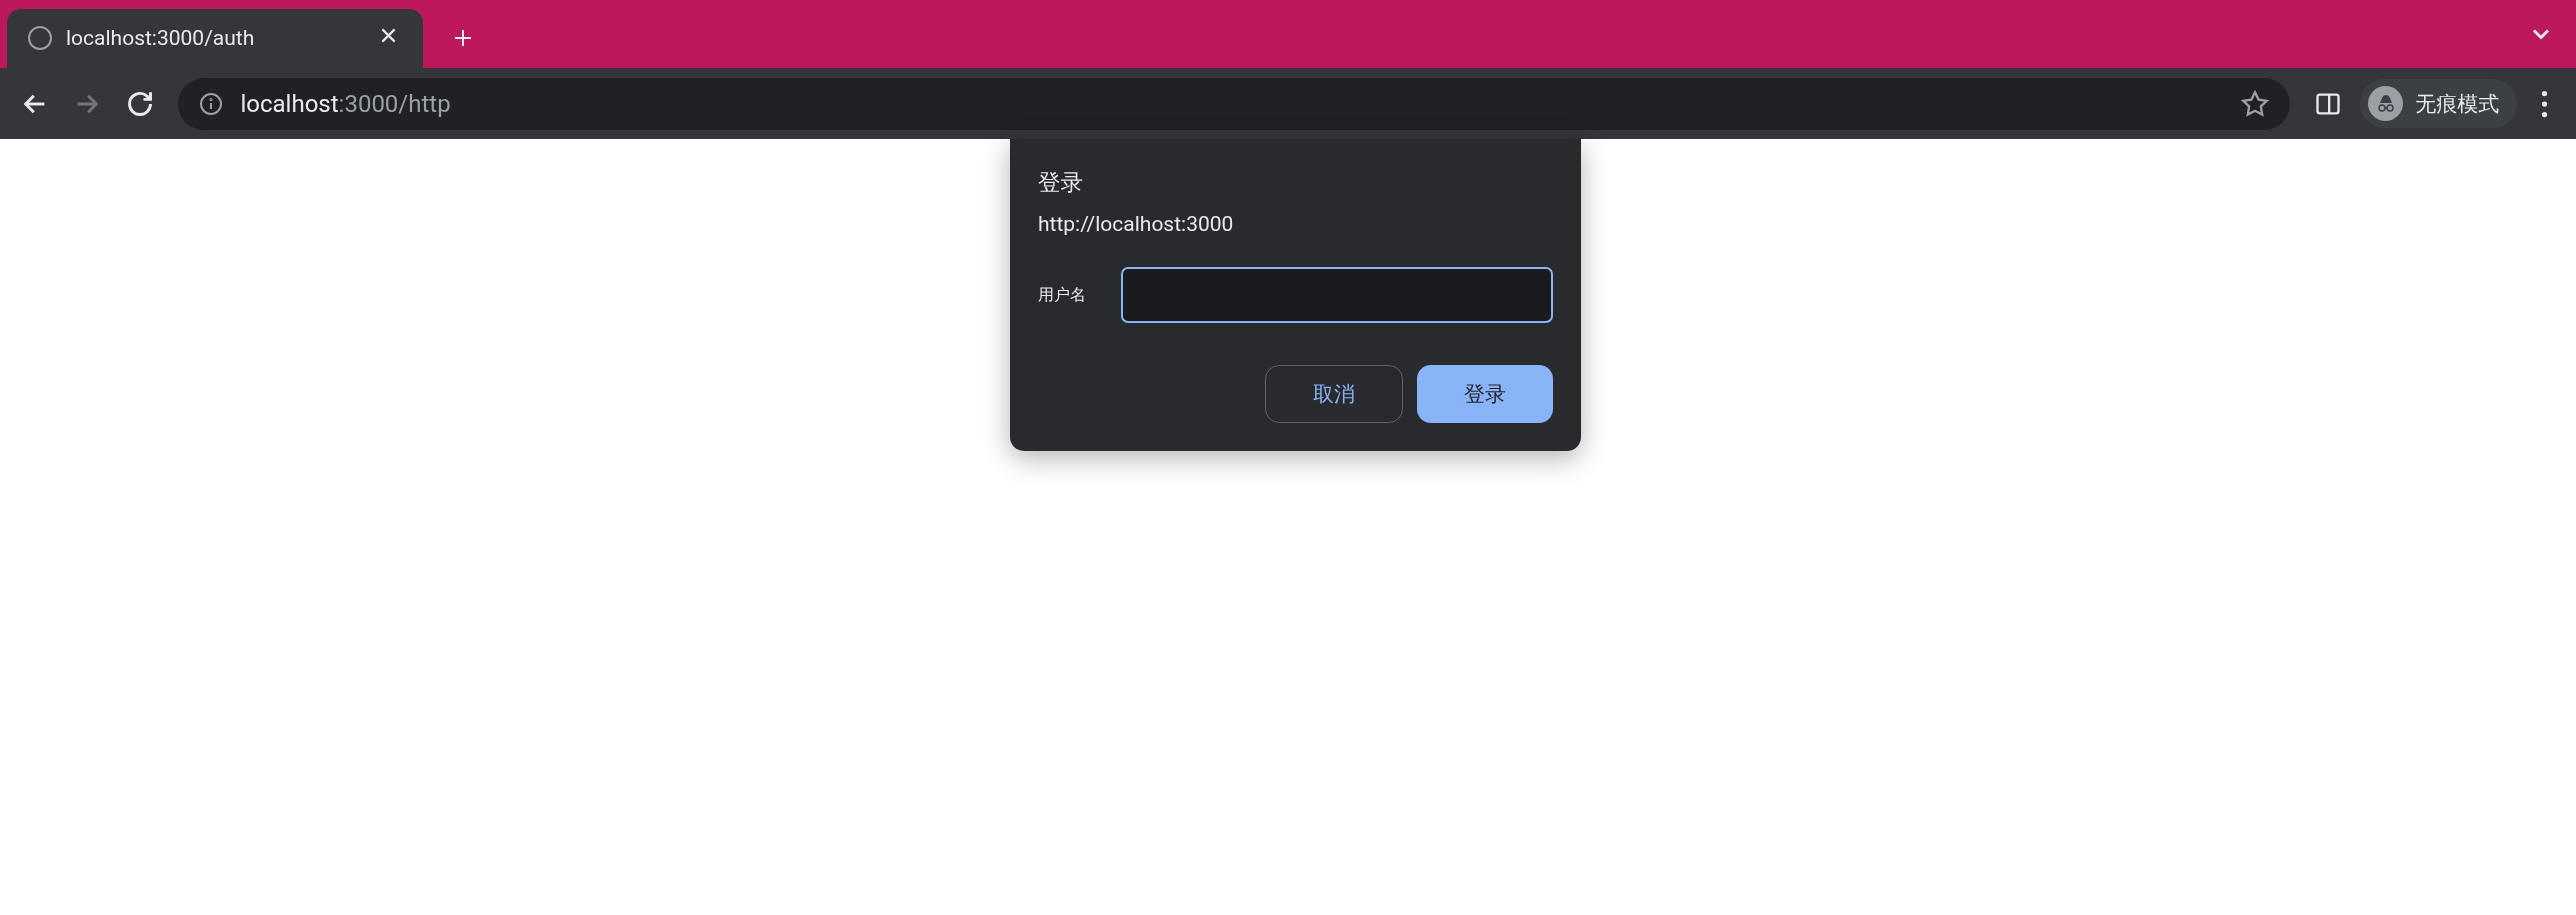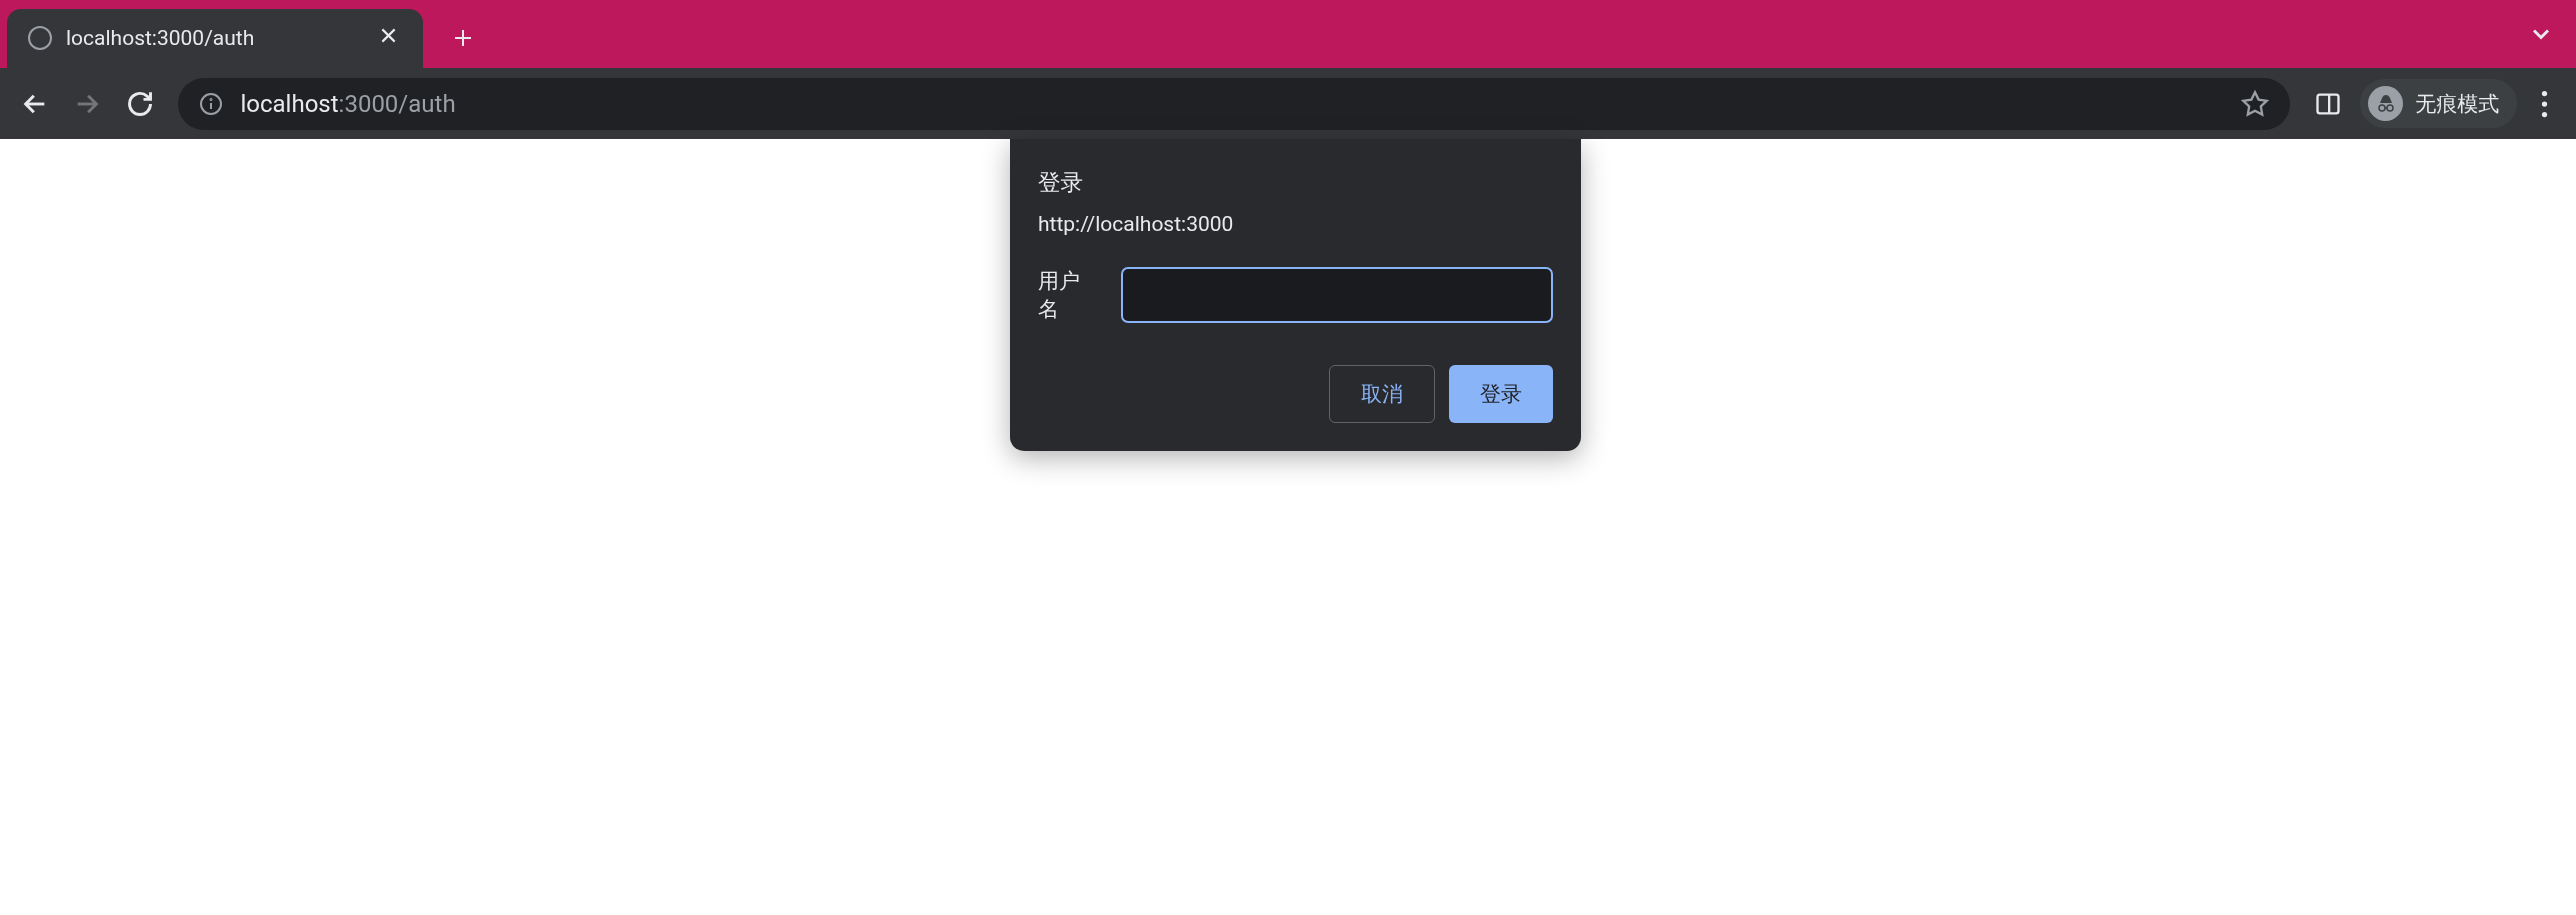--- a/index.html
+++ b/index.html
@@ -229,21 +229,21 @@
     
     .form-row {
       display: flex;
       align-items: center;
       margin-bottom: 21px;
       gap: 21px;
     }
     
     .form-label {
       color: #e8eaed;
-      font-size: 21px;
+      font-size: 16px;
       width: 62px;
       flex-shrink: 0;
     }
     
     .form-input {
       flex: 1;
       background: #202124;
       border: 0.9px solid #5f6368;
       border-radius: 7px;
       height: 56px;
@@ -259,22 +259,22 @@
     }
     
     .dialog-buttons {
       display: flex;
       justify-content: flex-end;
       gap: 14px;
       margin-top: 42px;
     }
     
     .dialog-btn {
-      padding: 14px 31px;
-      border-radius: 6px;
+      padding: 14px 47px;
+      border-radius: 14px;
       font-size: 21px;
       cursor: pointer;
       border: none;
     }
     
     .btn-cancel {
       background: transparent;
       border: 0.9px solid #5f6368;
       color: #8ab4f8;
     }
@@ -336,21 +336,21 @@
 
     <div class="address-bar">
       <span class="info-icon">
         <svg width="24" height="24" viewBox="0 0 24 24" fill="none" stroke="currentColor" stroke-width="2">
           <circle cx="12" cy="12" r="10"></circle>
           <line x1="12" y1="11" x2="12" y2="17"></line>
           <circle cx="12" cy="7.5" r="0.5" fill="currentColor"></circle>
         </svg>
       </span>
       <span class="url-text">
-        <span class="url-host">localhost</span><span class="url-path">:3000/auth</span>
+        <span class="url-host">localhost</span><span class="url-path">:3000/http</span>
       </span>
       <span class="star-icon">
         <svg width="28" height="28" viewBox="0 0 24 24" fill="none" stroke="currentColor" stroke-width="2">
           <polygon points="12 2 15.09 8.26 22 9.27 17 14.14 18.18 21.02 12 17.77 5.82 21.02 7 14.14 2 9.27 8.91 8.26 12 2"></polygon>
         </svg>
       </span>
     </div>
 
     <div class="extensions-btn">
       <svg width="28" height="28" viewBox="0 0 24 24" fill="none" stroke="#e8eaed" stroke-width="2">

